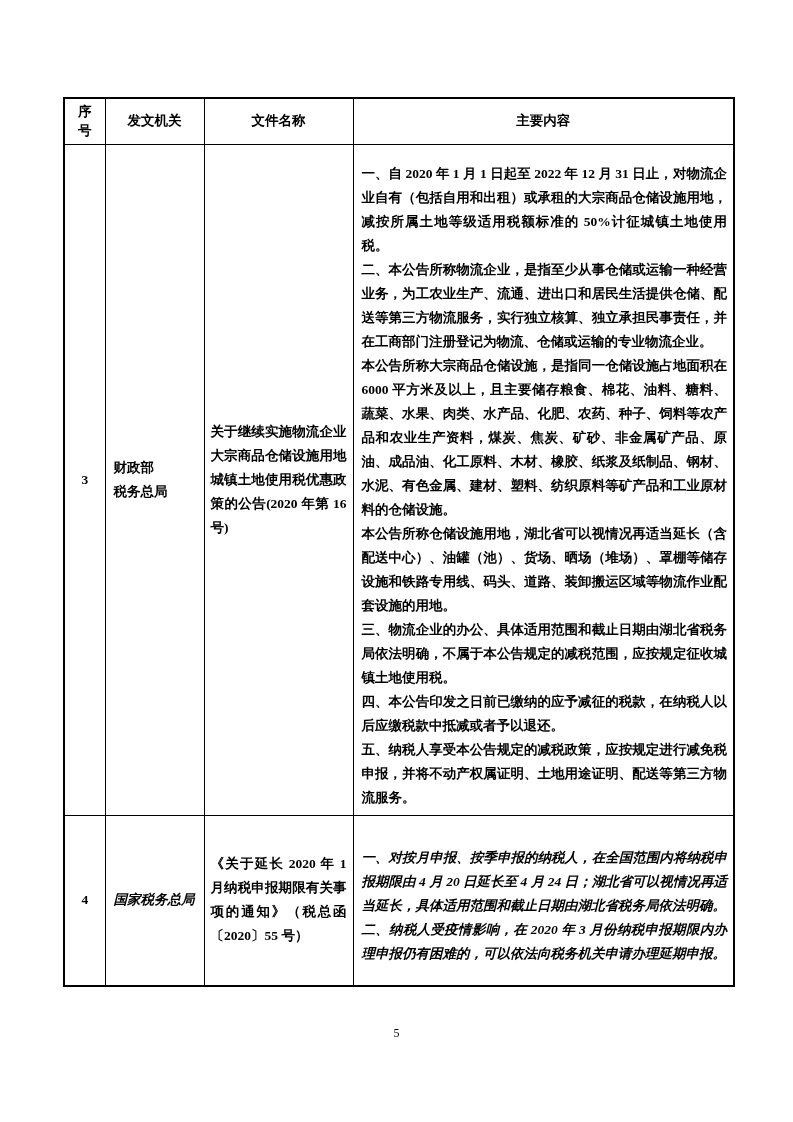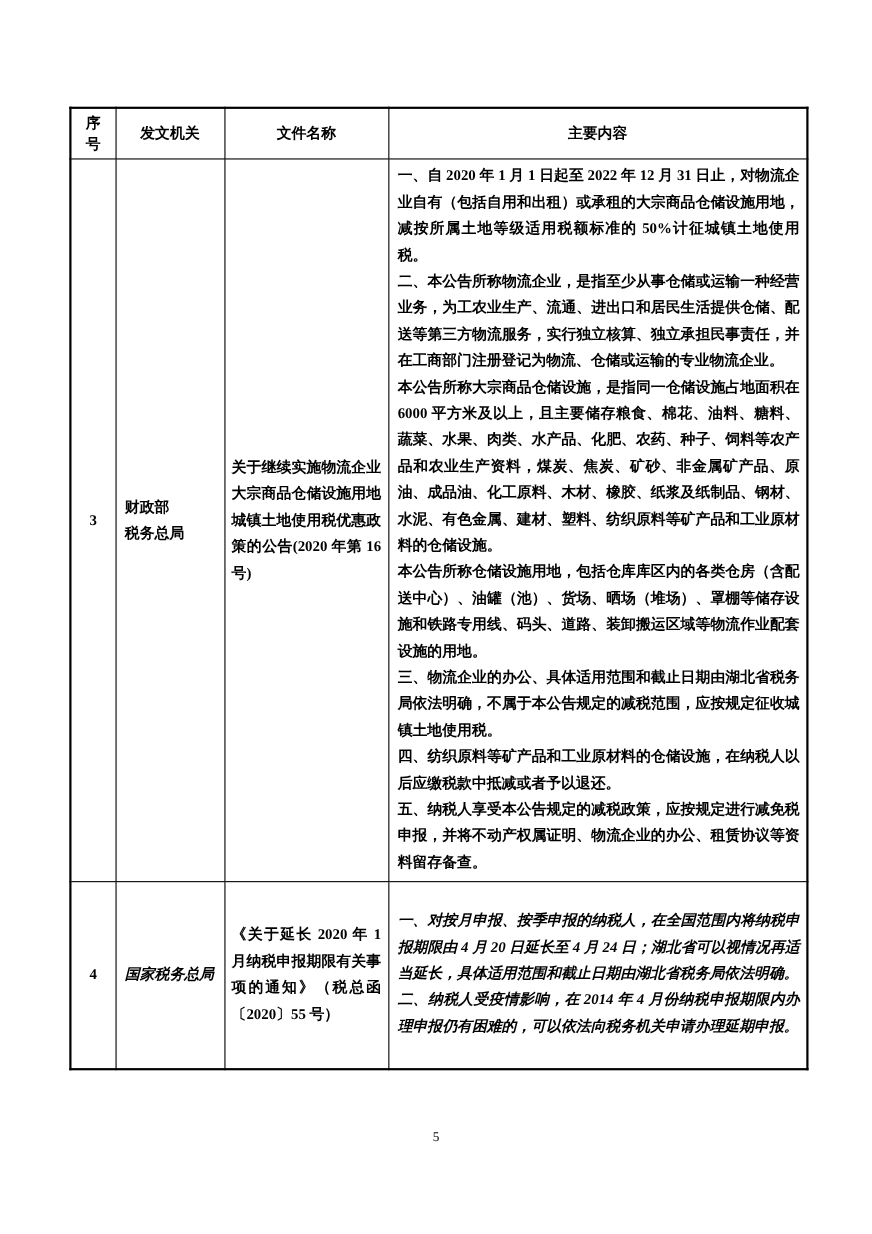--- a/index.html
+++ b/index.html
@@ -35,21 +35,21 @@
     vertical-align: middle;
     color: #000;
   }
   thead tr { height: 46px; }
   th { font-weight: 700; text-align: center; padding: 2px; }
   th .hdr-narrow { display: block; width: 1.1em; margin: 0 auto; line-height: 19px; }
   td.cell-index { text-align: center; padding: 2px; }
   td.cell-agency { padding: 4px 8px; white-space: pre-line; text-align: left; margin-top: 22px; }
   td.cell-agency.justify { white-space: normal; text-align: justify; text-justify: inter-character; font-style: italic; }
   td.cell-doc { padding: 4px 6px; text-align: justify; text-justify: inter-character; }
-  td.cell-content { padding: 3px 6px 5px 8px; vertical-align: top; }
+  td.cell-content { padding: 17px 6px 5px 8px; vertical-align: top; }
   tr.row-4 { height: 171px; }
   tr.row-4 td.cell-content { vertical-align: middle; font-style: italic; }
   td.cell-content p {
     text-align: justify;
     text-justify: inter-character;
     margin: 0;
   }
   .page-number {
     position: absolute;
     left: 0; right: 0;
@@ -91,33 +91,33 @@
     <tbody>
       <tr class="row-3">
         <td class="cell-index">3</td>
         <td class="cell-agency">财政部
 税务总局</td>
         <td class="cell-doc">关于继续实施物流企业大宗商品仓储设施用地城镇土地使用税优惠政策的公告(2020 年第 16 号)</td>
         <td class="cell-content">
           <p>一、自 2020 年 1 月 1 日起至 2022 年 12 月 31 日止，对物流企业自有（包括自用和出租）或承租的大宗商品仓储设施用地，减按所属土地等级适用税额标准的 50%计征城镇土地使用税。</p>
           <p>二、本公告所称物流企业，是指至少从事仓储或运输一种经营业务，为工农业生产、流通、进出口和居民生活提供仓储、配送等第三方物流服务，实行独立核算、独立承担民事责任，并在工商部门注册登记为物流、仓储或运输的专业物流企业。</p>
           <p>本公告所称大宗商品仓储设施，是指同一仓储设施占地面积在 6000 平方米及以上，且主要储存粮食、棉花、油料、糖料、蔬菜、水果、肉类、水产品、化肥、农药、种子、饲料等农产品和农业生产资料，煤炭、焦炭、矿砂、非金属矿产品、原油、成品油、化工原料、木材、橡胶、纸浆及纸制品、钢材、水泥、有色金属、建材、塑料、纺织原料等矿产品和工业原材料的仓储设施。</p>
-          <p>本公告所称仓储设施用地，包括仓库库区内的各类仓房（含配送中心）、油罐（池）、货场、晒场（堆场）、罩棚等储存设施和铁路专用线、码头、道路、装卸搬运区域等物流作业配套设施的用地。</p>
+          <p>本公告所称仓储设施用地，湖北省可以视情况再适当延长（含配送中心）、油罐（池）、货场、晒场（堆场）、罩棚等储存设施和铁路专用线、码头、道路、装卸搬运区域等物流作业配套设施的用地。</p>
           <p>三、物流企业的办公、具体适用范围和截止日期由湖北省税务局依法明确，不属于本公告规定的减税范围，应按规定征收城镇土地使用税。</p>
-          <p>四、纺织原料等矿产品和工业原材料的仓储设施，在纳税人以后应缴税款中抵减或者予以退还。</p>
-          <p>五、纳税人享受本公告规定的减税政策，应按规定进行减免税申报，并将不动产权属证明、物流企业的办公、租赁协议等资料留存备查。</p>
+          <p>四、本公告印发之日前已缴纳的应予减征的税款，在纳税人以后应缴税款中抵减或者予以退还。</p>
+          <p>五、纳税人享受本公告规定的减税政策，应按规定进行减免税申报，并将不动产权属证明、土地用途证明、配送等第三方物流服务。</p>
         </td>
       </tr>
       <tr class="row-4">
         <td class="cell-index">4</td>
         <td class="cell-agency justify">国家税务总局</td>
         <td class="cell-doc">《关于延长 2020 年 1 月纳税申报期限有关事项的通知》（税总函〔2020〕55 号）</td>
         <td class="cell-content">
           <p>一、对按月申报、按季申报的纳税人，在全国范围内将纳税申报期限由 4 月 20 日延长至 4 月 24 日；湖北省可以视情况再适当延长，具体适用范围和截止日期由湖北省税务局依法明确。</p>
-          <p>二、纳税人受疫情影响，在 2014 年 4 月份纳税申报期限内办理申报仍有困难的，可以依法向税务机关申请办理延期申报。</p>
+          <p>二、纳税人受疫情影响，在 2020 年 3 月份纳税申报期限内办理申报仍有困难的，可以依法向税务机关申请办理延期申报。</p>
         </td>
       </tr>
     </tbody>
   </table>
 
   <div class="page-number">5</div>
 
 </div>
 
 </body></html>

